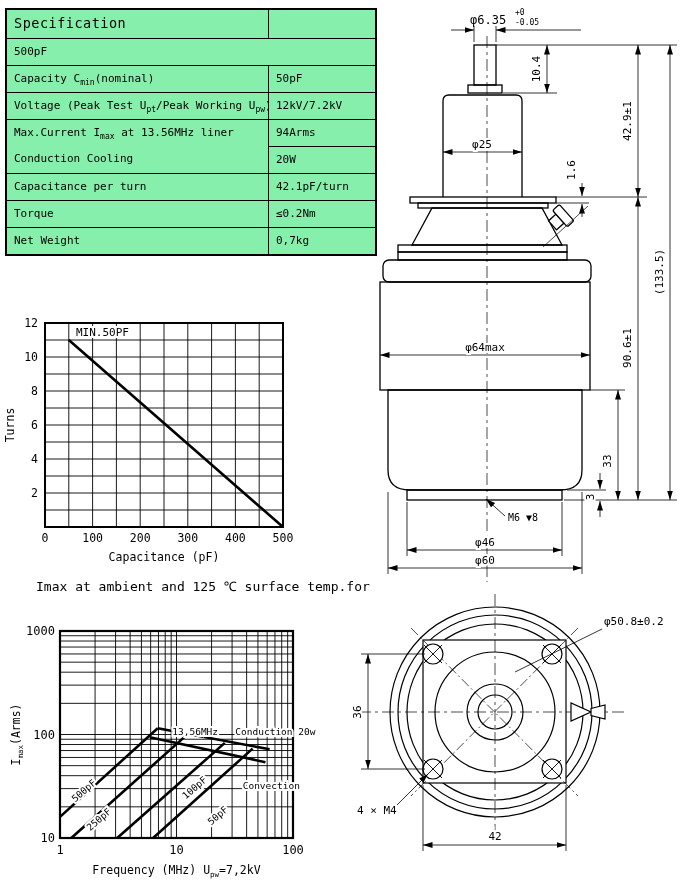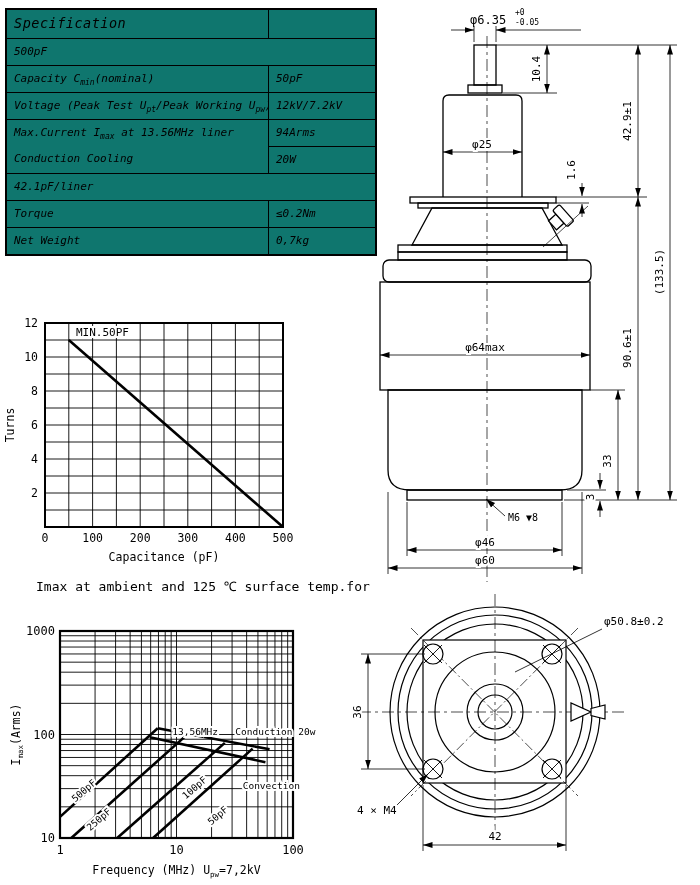--- a/index.html
+++ b/index.html
@@ -1,19 +1,19 @@
 <!DOCTYPE html>
 <html><head>
 <meta charset="utf-8">
 <style>
   html,body{margin:0;padding:0;background:#fff;}
   .page{position:relative;width:700px;height:885px;background:#fff;color:#000;
         font-family:"DejaVu Sans Mono",monospace;overflow:hidden;}
   
-  .spec-table{position:absolute;left:5px;top:8px;width:368px;border:2px solid #000;background:#0f766e;font-style:italic;}
+  .spec-table{position:absolute;left:5px;top:8px;width:368px;border:2px solid #000;background:#86efac;}
   .spec-row{display:flex;}
   .cell{box-sizing:border-box;border-top:1px solid #000;height:27px;padding:6px 0 0 7px;
         font-size:11px;white-space:nowrap;overflow:hidden;}
   .cell.label{width:262px;border-right:1px solid #000;}
   .cell.value{flex:1;}
   .spec-row.header .cell{border-top:none;height:28px;font-size:13.5px;padding-top:5px;letter-spacing:0.5px;}
   .cell.no-top{border-top:none;}
   .sub{font-size:8px;position:relative;top:3px;}
   
   svg{position:absolute;overflow:visible;}
@@ -45,21 +45,22 @@
       </div>
       <div class="spec-row">
         <div class="cell label"><span>Max.Current I</span><span class="sub">max</span><span> at 13.56MHz liner</span></div>
         <div class="cell value">94Arms</div>
       </div>
       <div class="spec-row">
         <div class="cell label no-top"><span>Conduction Cooling</span></div>
         <div class="cell value">20W</div>
       </div>
       <div class="spec-row">
-        <div class="cell value">42.1pF/liner</div>
+        <div class="cell label"><span>Capacitance per turn</span></div>
+        <div class="cell value">42.1pF/turn</div>
       </div>
       <div class="spec-row">
         <div class="cell label"><span>Torque</span></div>
         <div class="cell value">≤0.2Nm</div>
       </div>
       <div class="spec-row">
         <div class="cell label"><span>Net Weight</span></div>
         <div class="cell value">0,7kg</div>
       </div>
     </div>

